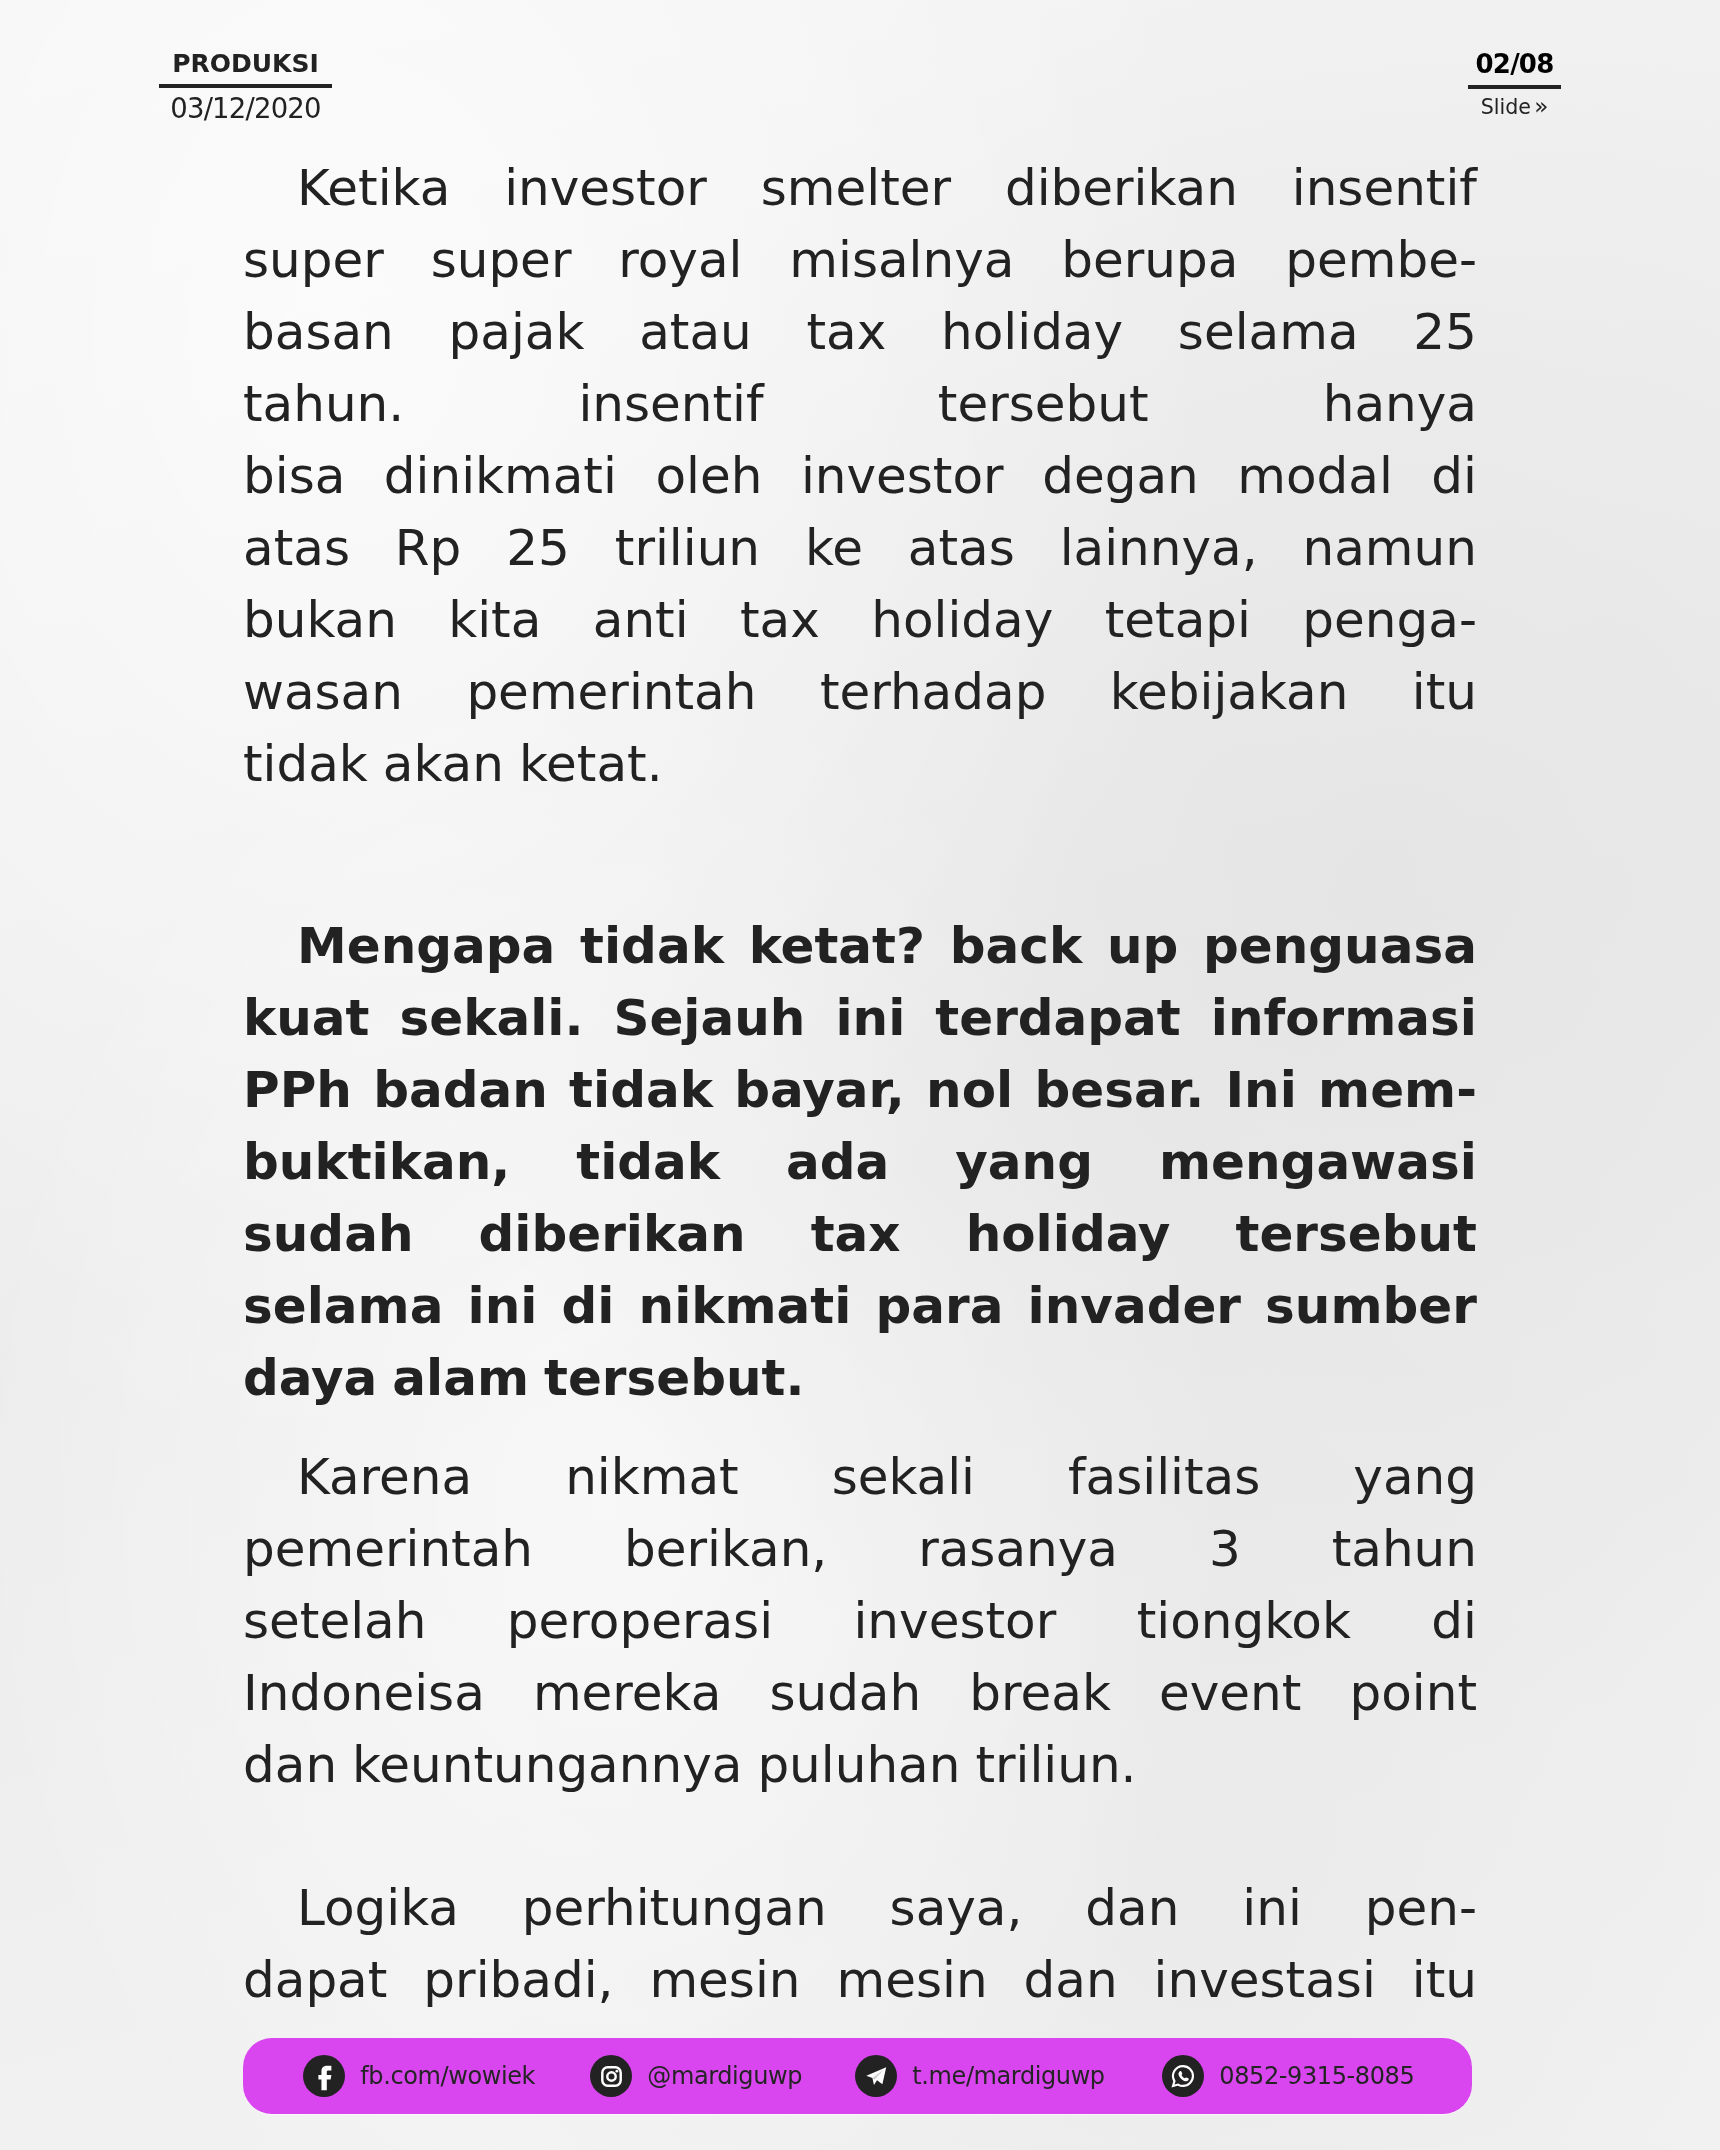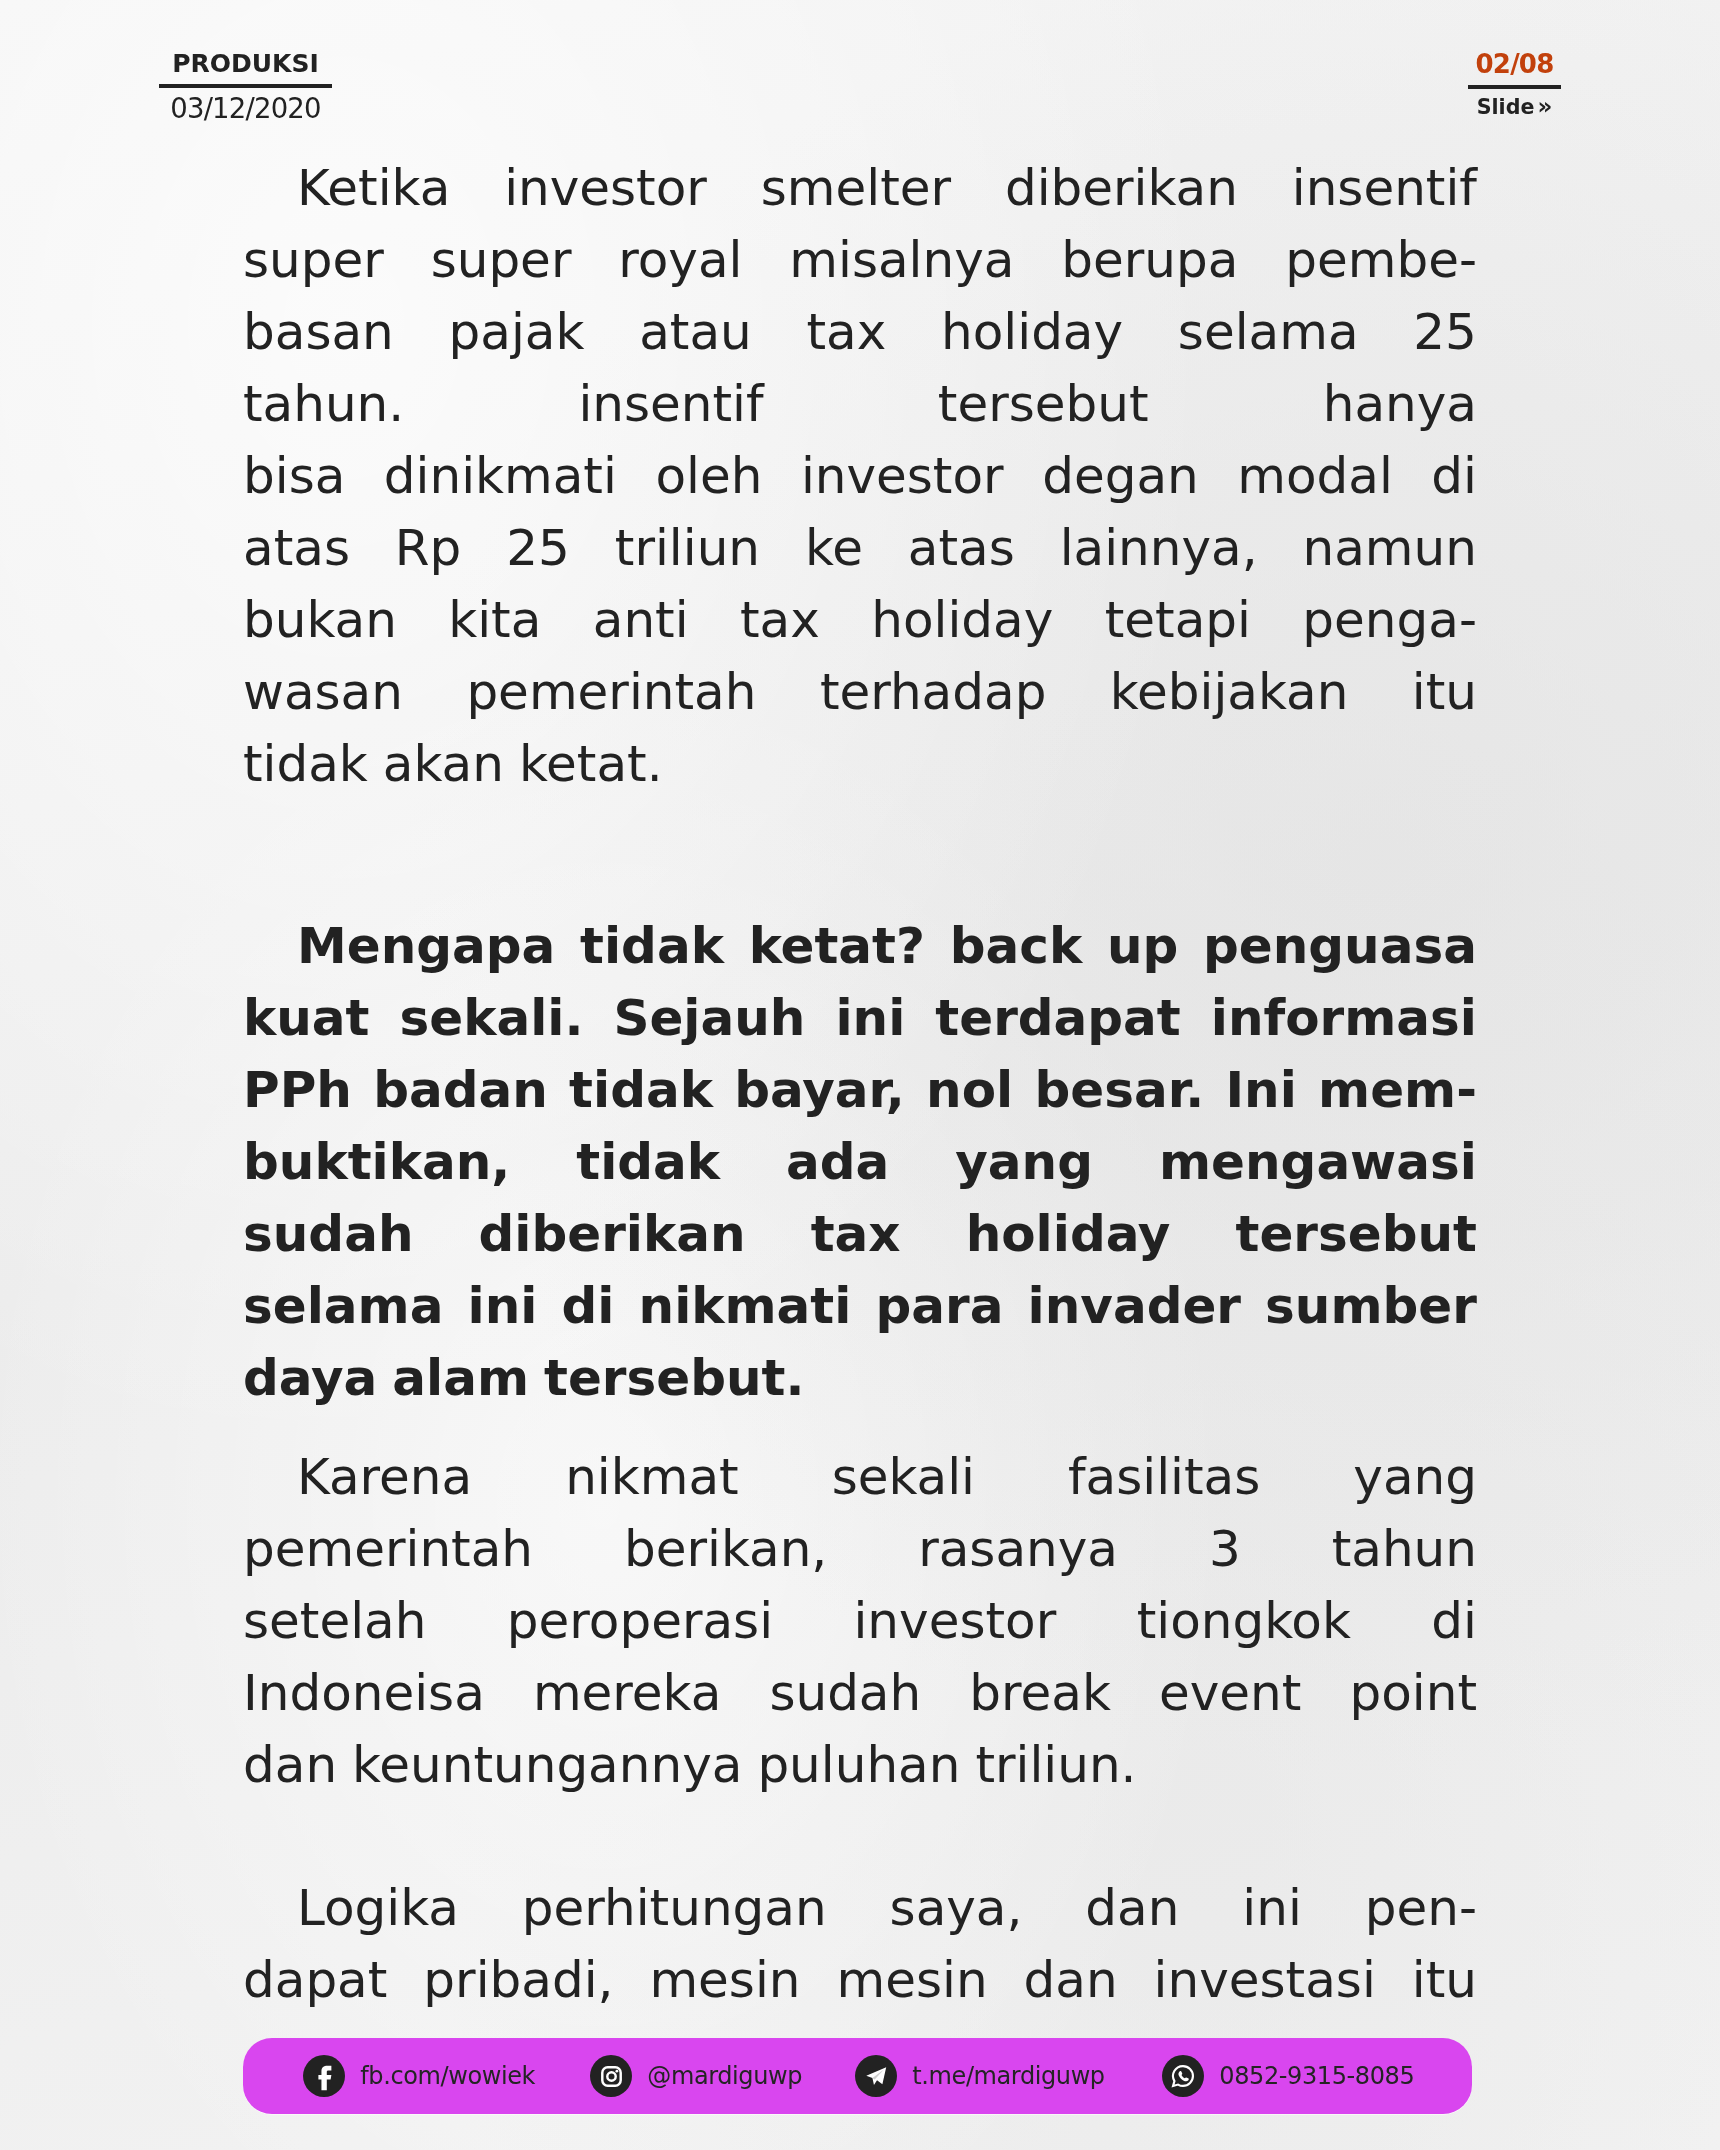--- a/index.html
+++ b/index.html
@@ -61,31 +61,31 @@
     left: 1468px;
     top: 47px;
     width: 93px;
     text-align: center;
   }
   .hdr-page {
     font-family: "DejaVu Sans", sans-serif;
     font-weight: bold;
     font-size: 26px;
     line-height: 34px;
-    color: #c2410c;
+    color: #000000;
     display: block;
     white-space: nowrap;
     letter-spacing: -0.8px;
   }
   .hdr-right .hdr-rule {
     margin: 3.8px 0 4.6px 0;
   }
   .hdr-slide {
     font-family: "DejaVu Sans", sans-serif;
-    font-weight: bold;
+    font-weight: normal;
     font-size: 20.6px;
     line-height: 26px;
     color: #222;
     white-space: nowrap;
     display: inline-block;
   }
   .hdr-slide .chev {
     font-size: 23px;
     margin-left: 3.1px;
   }

